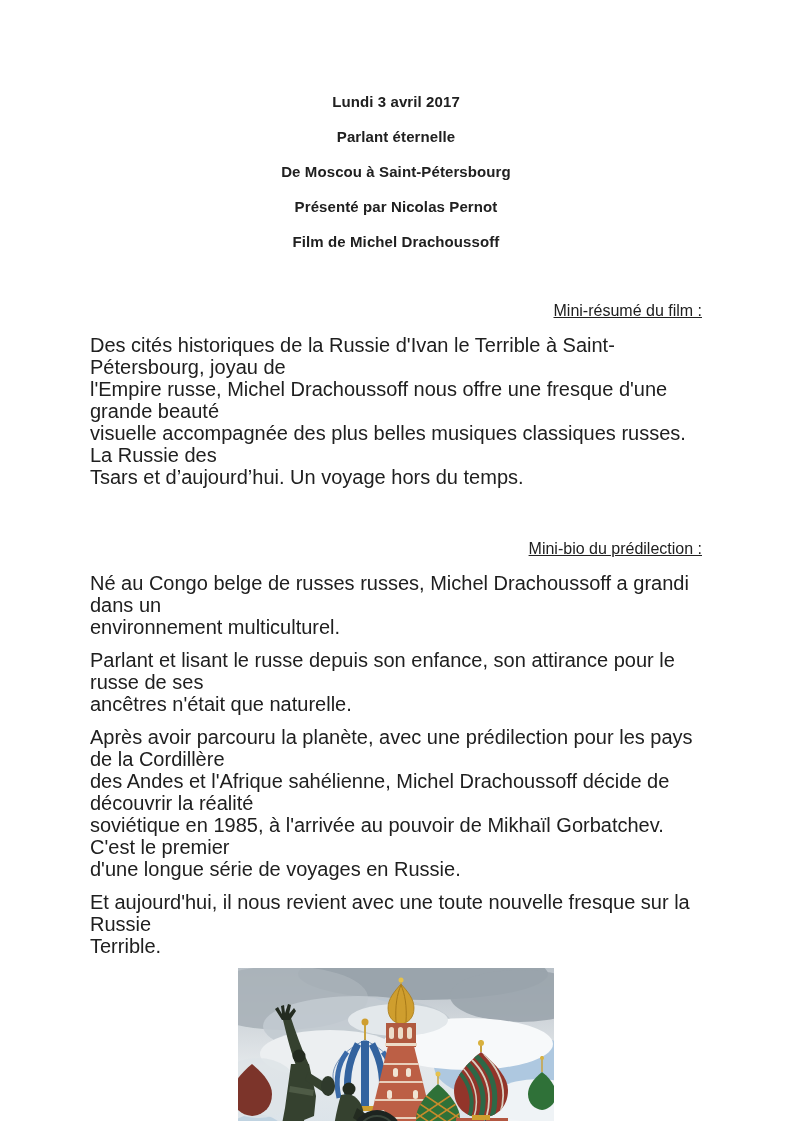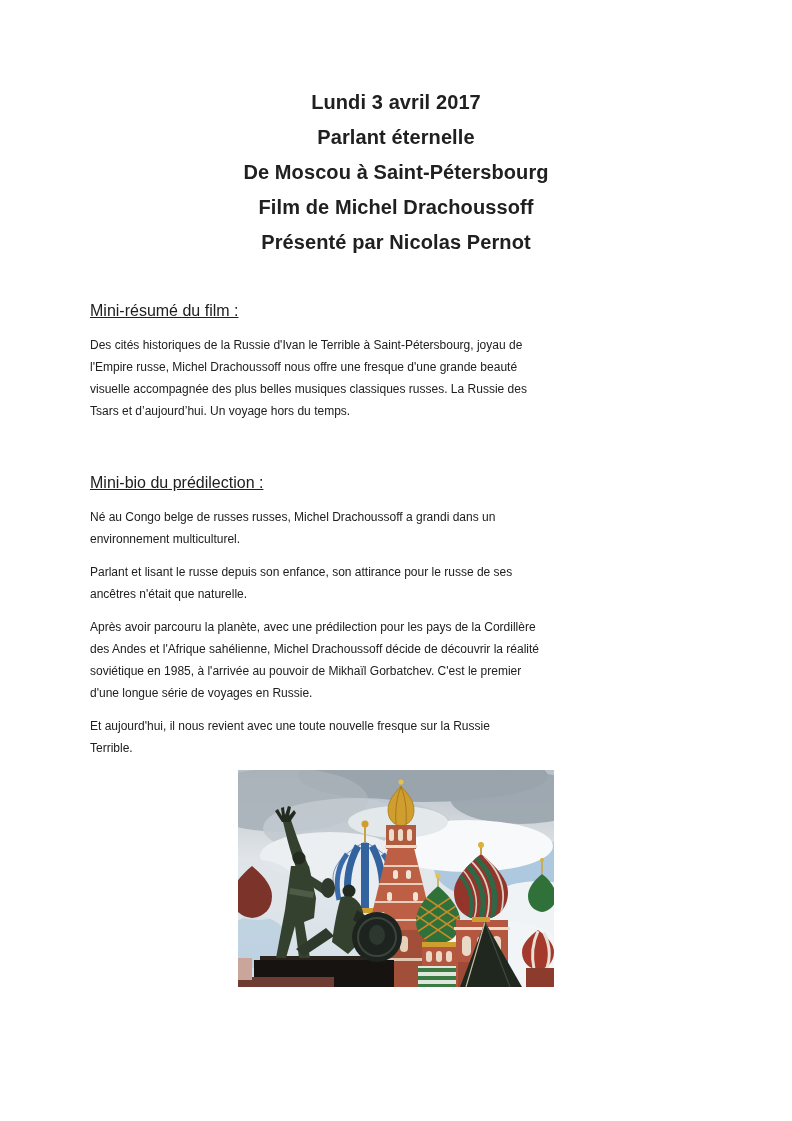--- a/index.html
+++ b/index.html
@@ -14,34 +14,35 @@
     color: #202020;
     overflow: hidden;
   }
   .page {
     width: 612px;
     padding: 94px 90px 0 90px;
   }
   .title-block p {
     text-align: center;
     font-weight: bold;
-    font-size: 20px;
+    font-size: 15px;
     line-height: 16px;
     margin: 0 0 19px 0;
     letter-spacing: 0.1px;
   }
   h2.section-heading {
     font-size: 16px;
     font-weight: normal;
     text-decoration: underline;
     line-height: 18px;
     margin: 52px 0 14px 0;
+    text-align: right;
   }
   p.body {
-    font-size: 12px;
+    font-size: 20px;
     line-height: 22px;
     margin: 0 0 11px 0;
     white-space: pre-line;
   }
   figure.photo-wrap {
     margin: 8px auto 0 auto;
     width: 316px;
     height: 217px;
     padding: 0;
   }
@@ -51,22 +52,22 @@
 </style>
 </head>
 <body>
 
 <div class="page">
 
   <div class="title-block">
     <p>Lundi 3 avril 2017</p>
     <p>Parlant éternelle</p>
     <p>De Moscou à Saint-Pétersbourg</p>
+    <p>Présenté par Nicolas Pernot</p>
     <p>Film de Michel Drachoussoff</p>
-    <p>Présenté par Nicolas Pernot</p>
   </div>
 
   <h2 class="section-heading">Mini-résumé du film :</h2>
   <p class="body">Des cités historiques de la Russie d'Ivan le Terrible à Saint-Pétersbourg, joyau de
 l'Empire russe, Michel Drachoussoff nous offre une fresque d'une grande beauté
 visuelle accompagnée des plus belles musiques classiques russes. La Russie des
 Tsars et d’aujourd’hui. Un voyage hors du temps.</p>
 
   <h2 class="section-heading">Mini-bio du prédilection :</h2>
   <p class="body">Né au Congo belge de russes russes, Michel Drachoussoff a grandi dans un

